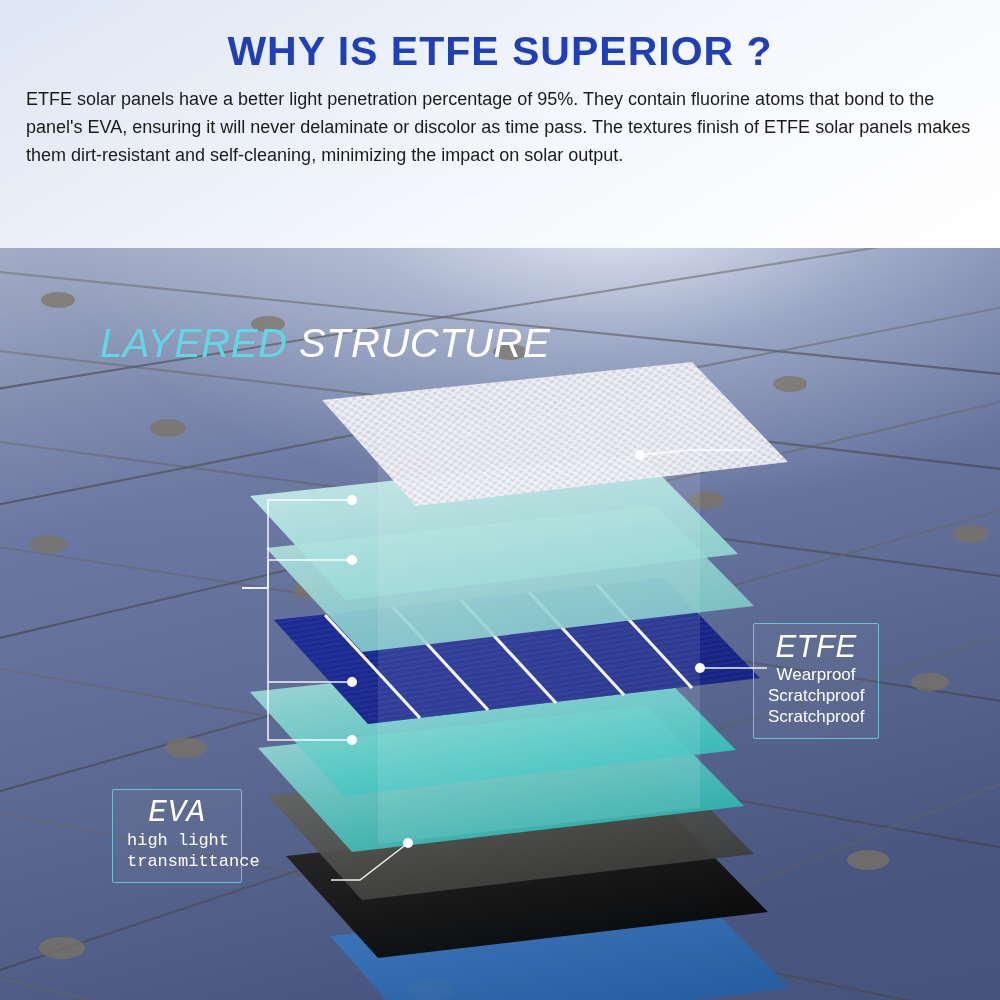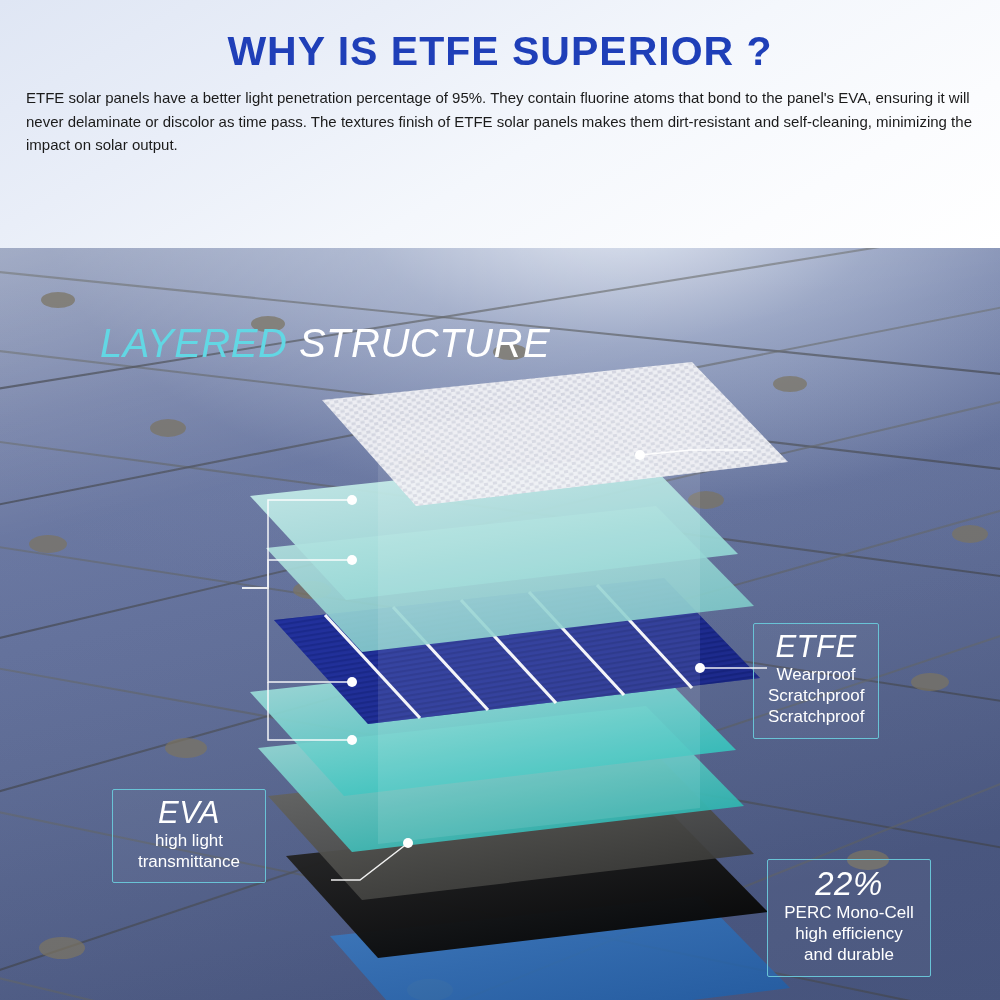--- a/index.html
+++ b/index.html
@@ -21,21 +21,21 @@
     font-size:41px;
     font-weight:bold;
     letter-spacing:1px;
     color:#1F3FB8;
     line-height:1.25;
     font-family:"Liberation Sans", sans-serif;
     margin-top:20px;
   }
   .para {
     color:#1b1b1b;
-    font-size:15px;
+    font-size:18px;
     line-height:1.55;
     margin-top:11px;
     font-family:"Liberation Sans", sans-serif;
   }
   #p1 { margin-top:9px; }
 
   
   #scene {
     position:absolute; left:0; top:248px; width:1000px; height:752px;
     overflow:hidden;
@@ -77,21 +77,21 @@
     white-space:nowrap;
   }
   .callout .ln {
     font-size:17px;
     line-height:1.25;
     white-space:nowrap;
     font-weight:normal;
   }
   #co-etfe { left:753px; top:375px; width:126px; }
   #co-etfe .hd { font-size:31px; }
-  #co-eva  { left:112px; top:541px; width:154px; }
+  #co-eva  { left:112px; top:541px; width:130px;font-family:Liberation Mono, monospace; }
   #co-eva .hd { font-size:31px; }
   #co-pct  { left:767px; top:611px; width:164px; }
   #co-pct .hd { font-size:33px; }
 
   #leadsvg { position:absolute; left:0; top:0; width:1000px; height:1000px; pointer-events:none; }
 </style>
 </head>
 <body>
 
 <div id="page">
@@ -265,26 +265,20 @@
       <div class="ln">Scratchproof</div>
       <div class="ln">Scratchproof</div>
     </div>
 
     <div class="callout" id="co-eva">
       <div class="hd">EVA</div>
       <div class="ln">high light</div>
       <div class="ln">transmittance</div>
     </div>
 
-    <div class="callout" id="co-pct">
-      <div class="hd">22%</div>
-      <div class="ln">PERC Mono-Cell</div>
-      <div class="ln">high efficiency</div>
-      <div class="ln">and durable</div>
-    </div>
 
   </div>
 
   <svg id="leadsvg" viewBox="0 0 1000 1000" preserveAspectRatio="none">
     <g stroke="#ffffff" stroke-width="1.5" fill="none" opacity="0.92">
 
       <path d="M753,450 L690,450 L640,455"></path>
 
       <path d="M767,668 L700,668"></path>
 

